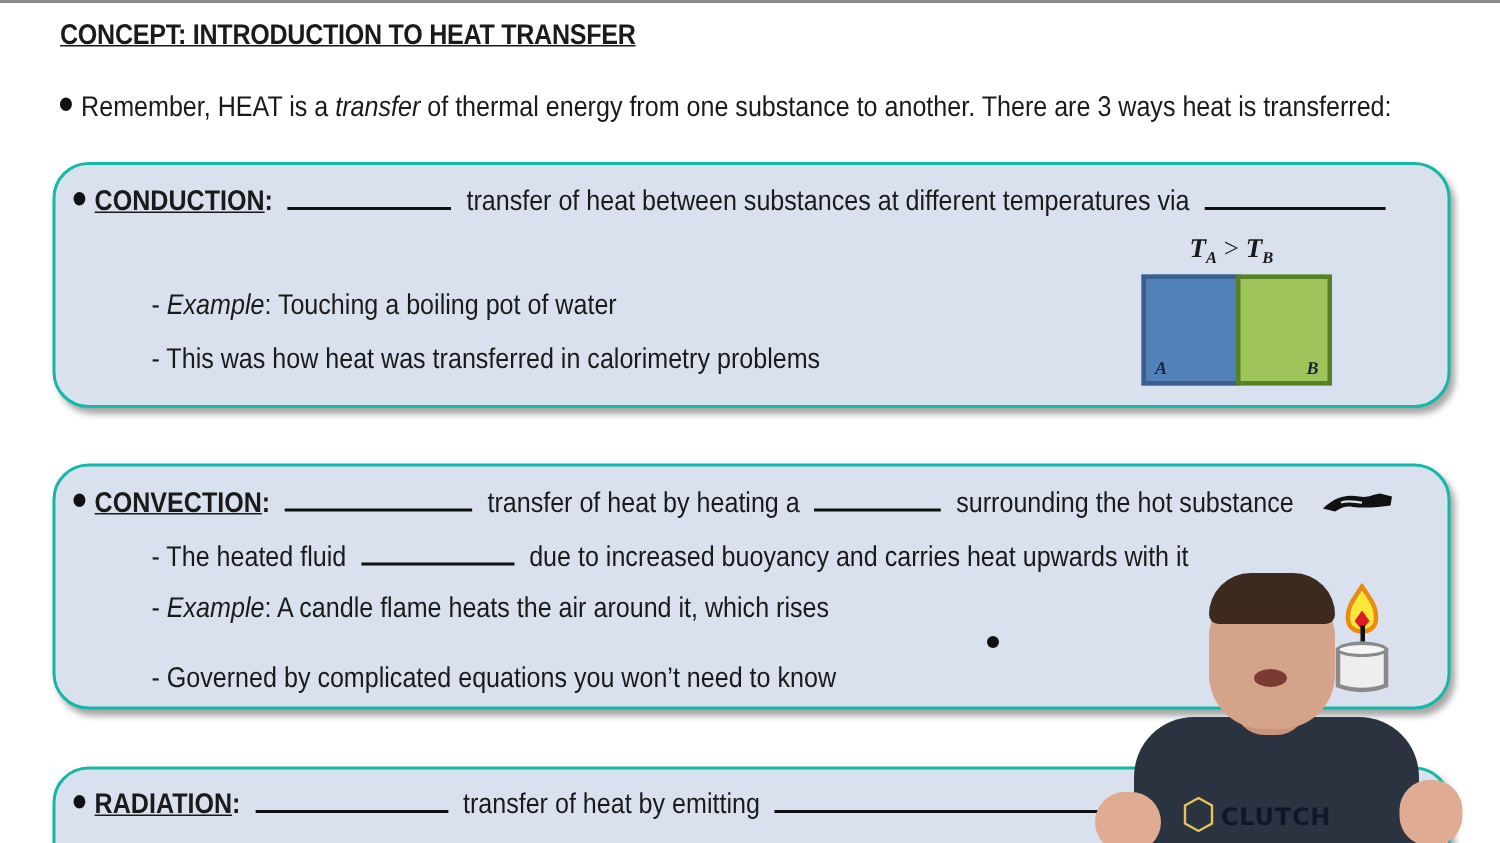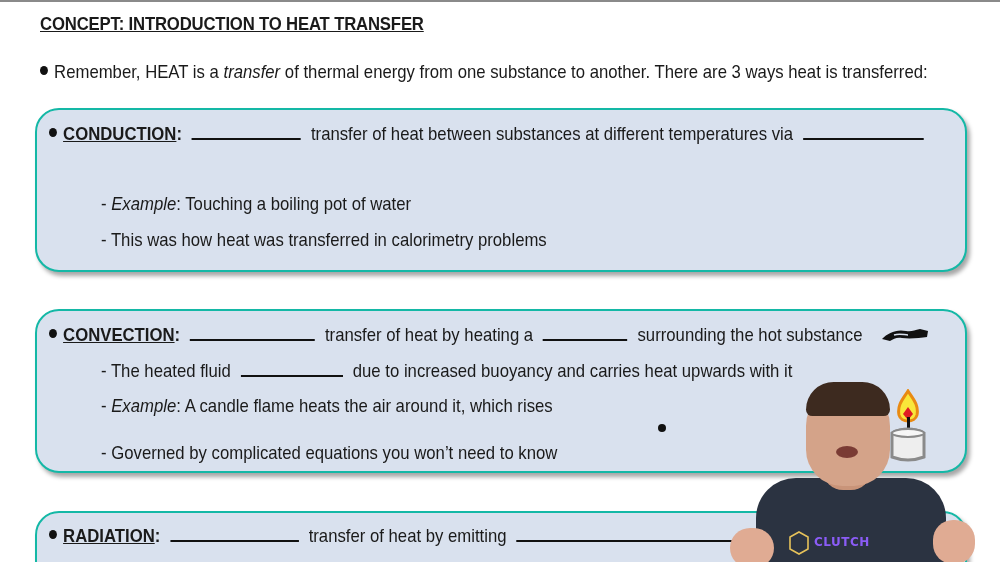--- a/index.html
+++ b/index.html
@@ -57,20 +57,31 @@
     <span class="bullet-dot"></span><span class="term">CONDUCTION</span><span class="colon">:</span>
     <span class="blank" style="width:124px; margin:0 6px;"></span>
     <span>transfer of heat between substances at different temperatures via</span>
     <span class="blank" style="width:137px; margin-left:6px;"></span>
   </div>
   <div class="line" style="left:64px; top:83px;">
     - <i>Example</i><span>: Touching a boiling pot of water</span>
   </div>
   <div class="line" style="left:64px; top:119px;">- This was how heat was transferred in calorimetry problems</div>
 
+  <div class="diagram" style="left:724px; top:73px; width:126px; height:72px;">
+    <div class="tlabel" style="left:32px; top:-28px;">
+      T<sub>A</sub> <span style="font-style:normal;font-weight:normal;">&gt;</span> T<sub>B</sub>
+    </div>
+    <div class="box box-a">
+      <span class="box-lbl" style="left:6px;">A</span>
+    </div>
+    <div class="box box-b">
+      <span class="box-lbl" style="right:6px;">B</span>
+    </div>
+  </div>
 </div>
 
 <div class="card" style="top:309px; height:160px;">
   <div class="line" style="left:12px; top:12px;">
     <span class="bullet-dot"></span><span class="term">CONVECTION</span><span class="colon">:</span>
     <span class="blank" style="width:142px; margin:0 6px;"></span>
     <span>transfer of heat by heating a</span>
     <span class="blank" style="width:96px; margin:0 6px;"></span>
     <span>surrounding the hot substance</span>
   </div>
@@ -118,14 +129,14 @@
   <div style="position:absolute; left:78px; top:4px; width:84px; height:102px; background:#d4a389; border-radius:44px 44px 38px 38px;"></div>
   <div style="position:absolute; left:78px; top:2px; width:84px; height:34px; background:#3d2a1f; border-radius:44px 44px 10px 10px;"></div>
   <div style="position:absolute; left:108px; top:66px; width:22px; height:12px; background:#7a3b34; border-radius:50%;"></div>
 
   <div style="position:absolute; left:2px; top:148px; width:44px; height:40px; background:#e0ab93; border-radius:20px;"></div>
   <div style="position:absolute; left:205px; top:140px; width:42px; height:44px; background:#e0ab93; border-radius:20px;"></div>
 
   <svg style="position:absolute; left:60px; top:150px;" width="22" height="26" viewBox="0 0 22 26">
     <polygon points="11,2 20,7 20,19 11,24 2,19 2,7" fill="none" stroke="#e6c25a" stroke-width="1.6"></polygon>
   </svg>
-  <div style="position:absolute; left:86px; top:155px; font-family:'DejaVu Sans', sans-serif; font-weight:bold; font-size:12px; color:#8b5cf6; letter-spacing:0.5px;">CLUTCH</div>
+  <div style="position:absolute; left:86px; top:155px; font-family:'DejaVu Sans', sans-serif; font-weight:bold; font-size:16px; color:#0f172a; letter-spacing:0.5px;">CLUTCH</div>
 </div>
 
 </body></html>

